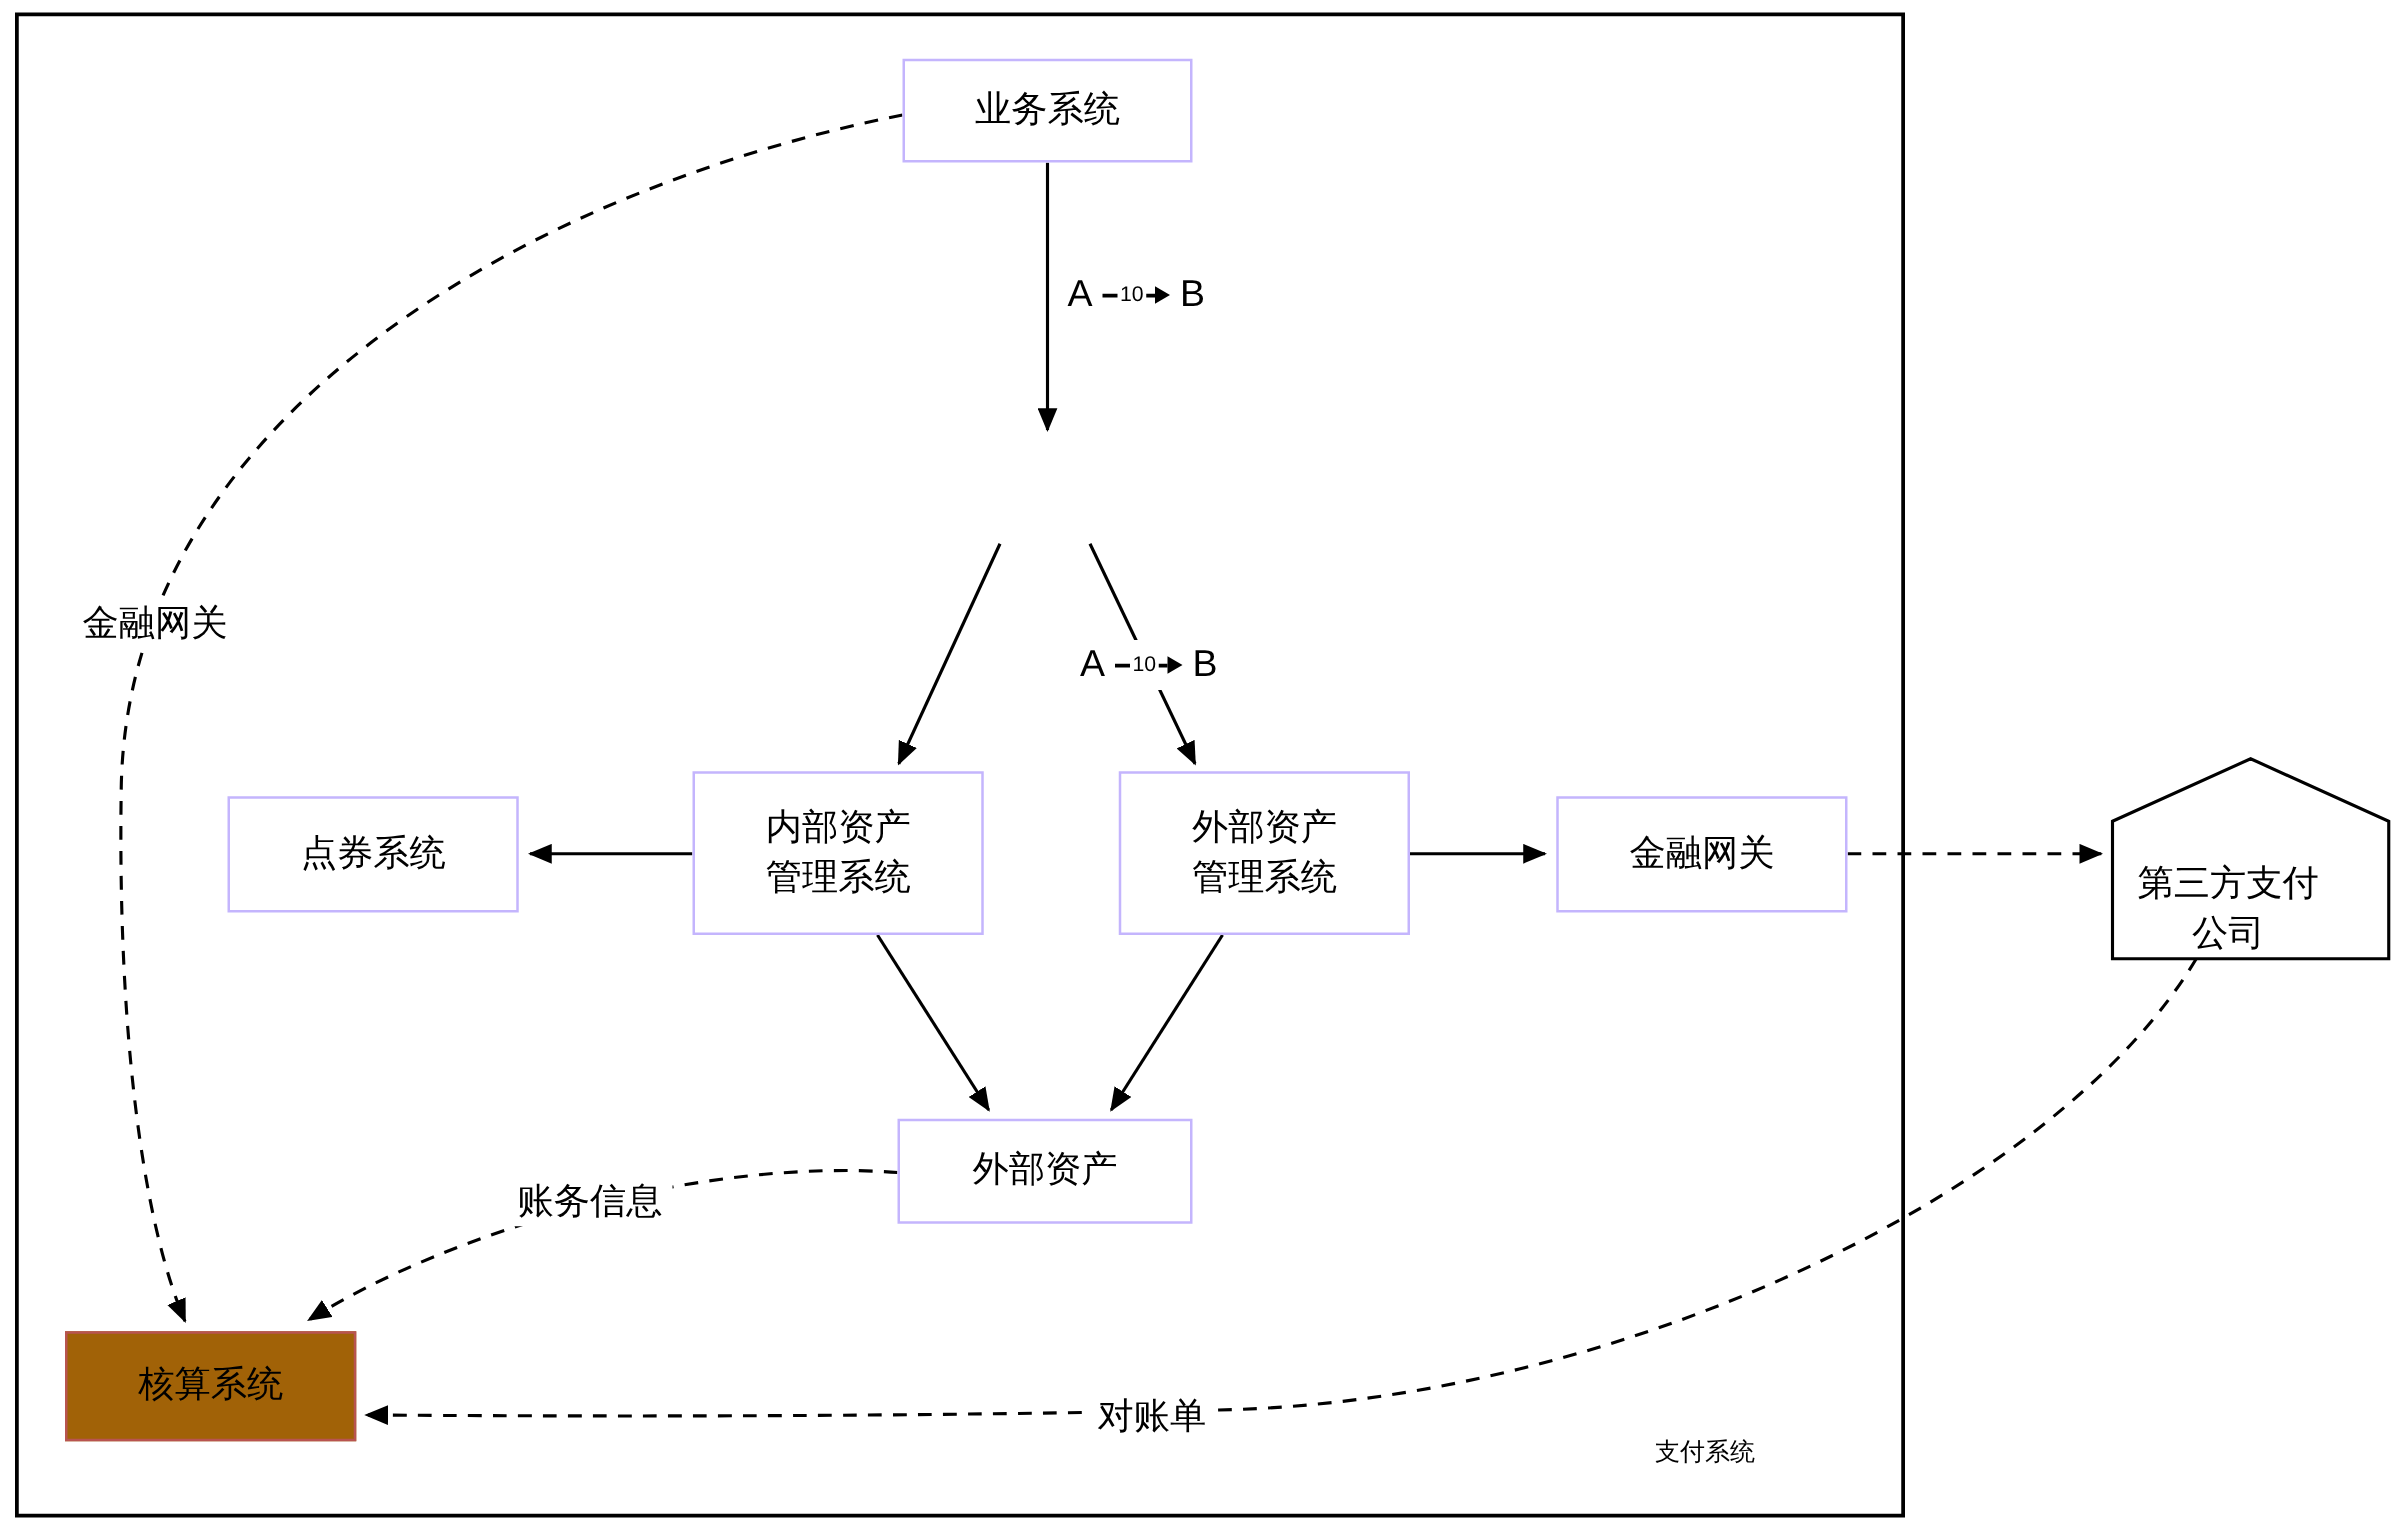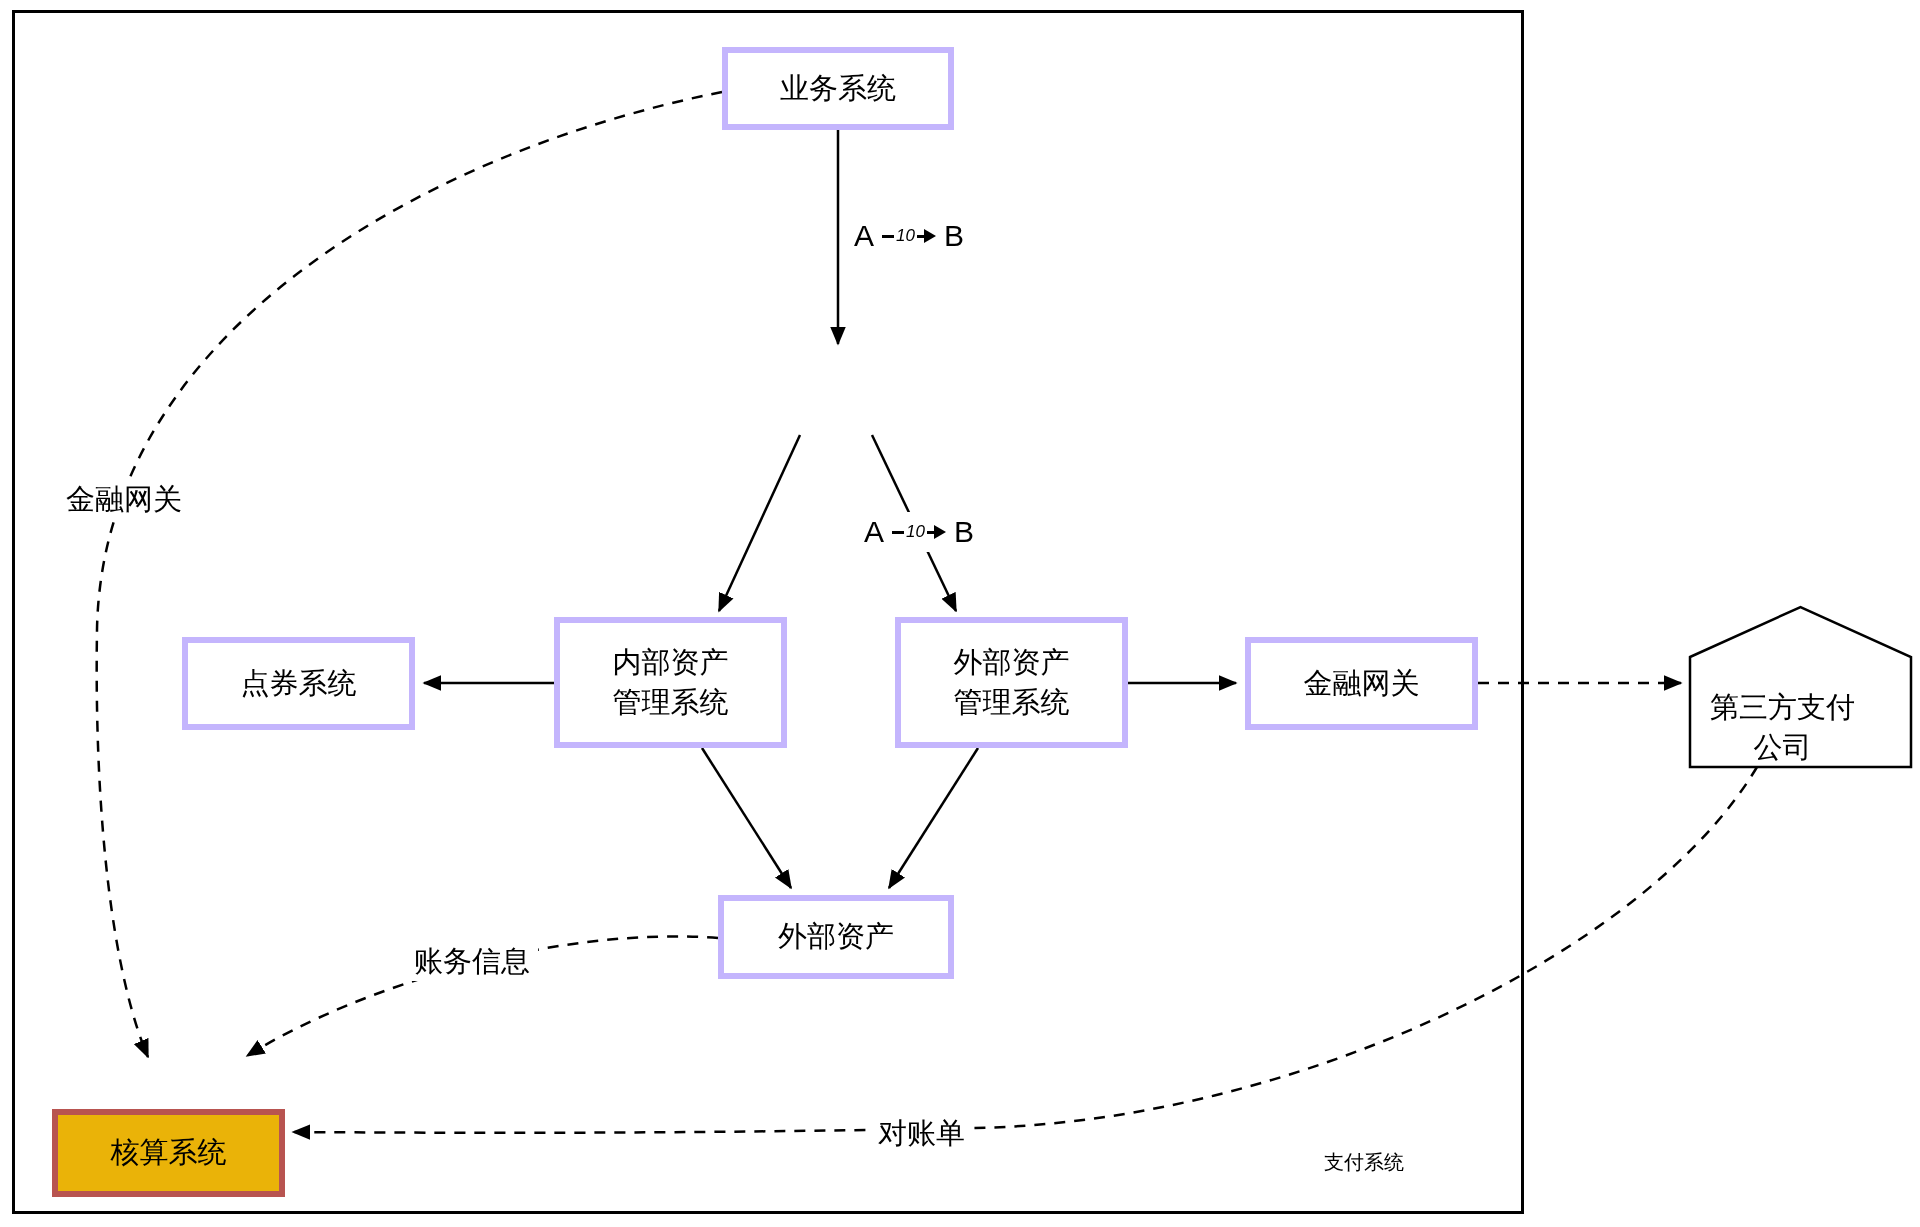--- a/index.html
+++ b/index.html
@@ -28,31 +28,30 @@
     border: 3px solid #000;
     pointer-events: none;
   }
 
   .node {
     position: absolute;
     display: flex;
     align-items: center;
     justify-content: center;
     text-align: center;
-    border: 6px solid #c4b5fd;
+    border: 2px solid #c4b5fd;
     background: #fff;
     font-size: 29px;
     line-height: 1.35;
     white-space: pre-line;
   }
 
   .node.pink {
-    background: #eab308;
+    background: #a16207;
     border-color: #b85450;
-    margin-top: 44px;
   }
 
   .house-label {
     position: absolute;
     display: flex;
     align-items: center;
     justify-content: center;
     text-align: center;
     font-size: 29px;
     line-height: 1.35;
@@ -80,21 +79,20 @@
     display: flex;
     align-items: center;
     gap: 8px;
     background: #fff;
     padding: 3px 6px;
     font-size: 30px;
   }
   .tl-arrow {
     display: flex;
     align-items: center;
-    font-style: italic;
   }
   .tl-seg {
     width: 12px;
     height: 3px;
     background: #000;
   }
   .tl-seg-short { width: 7px; }
   .tl-num {
     font-size: 17px;
     line-height: 1;

